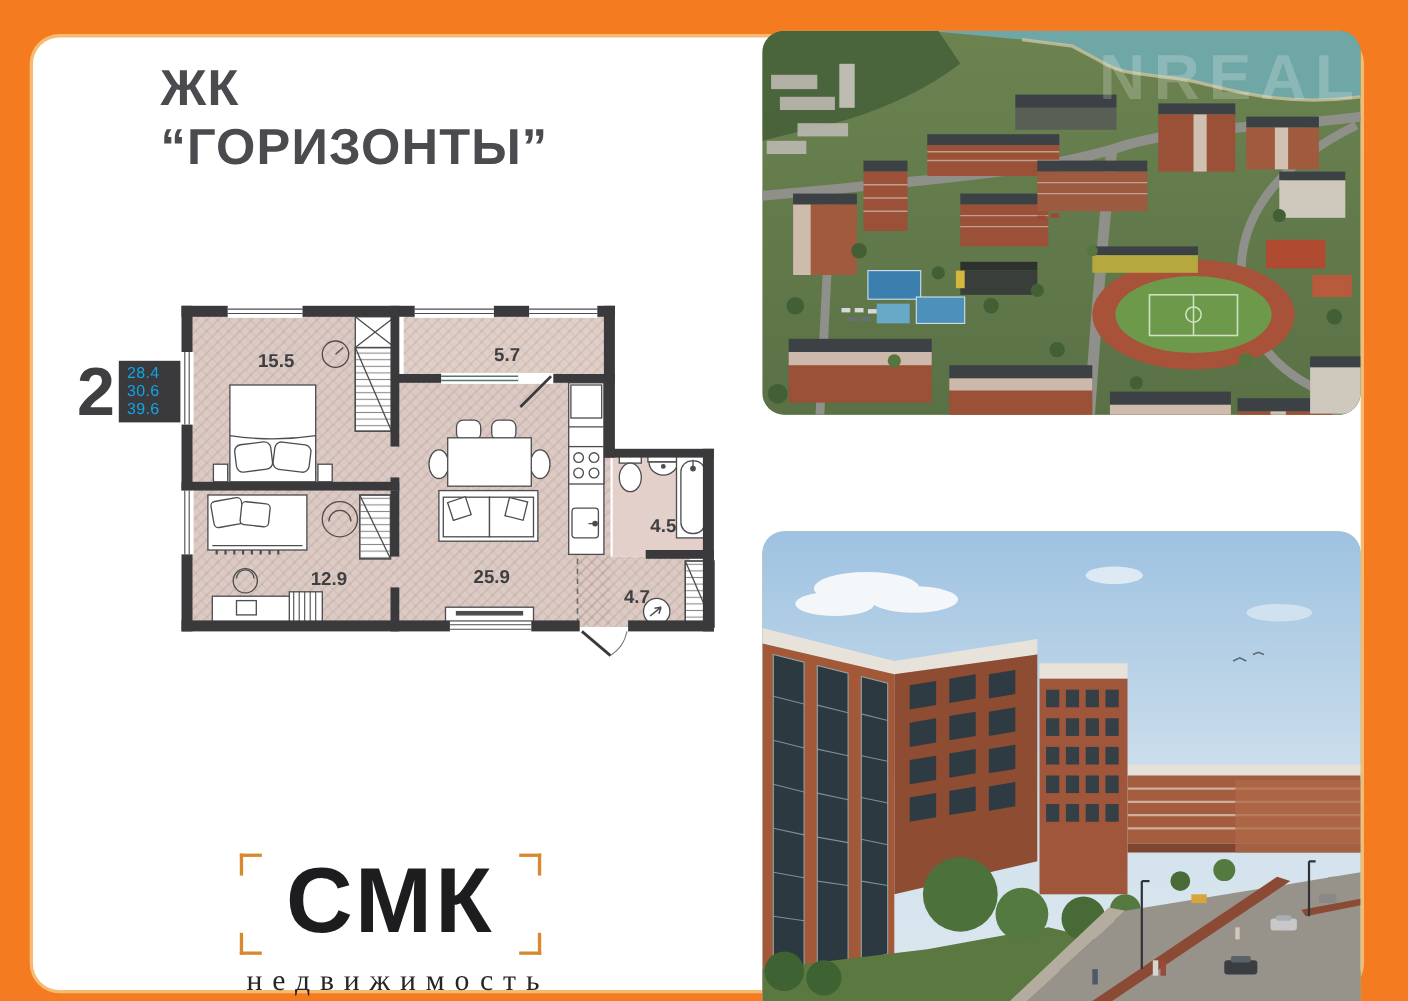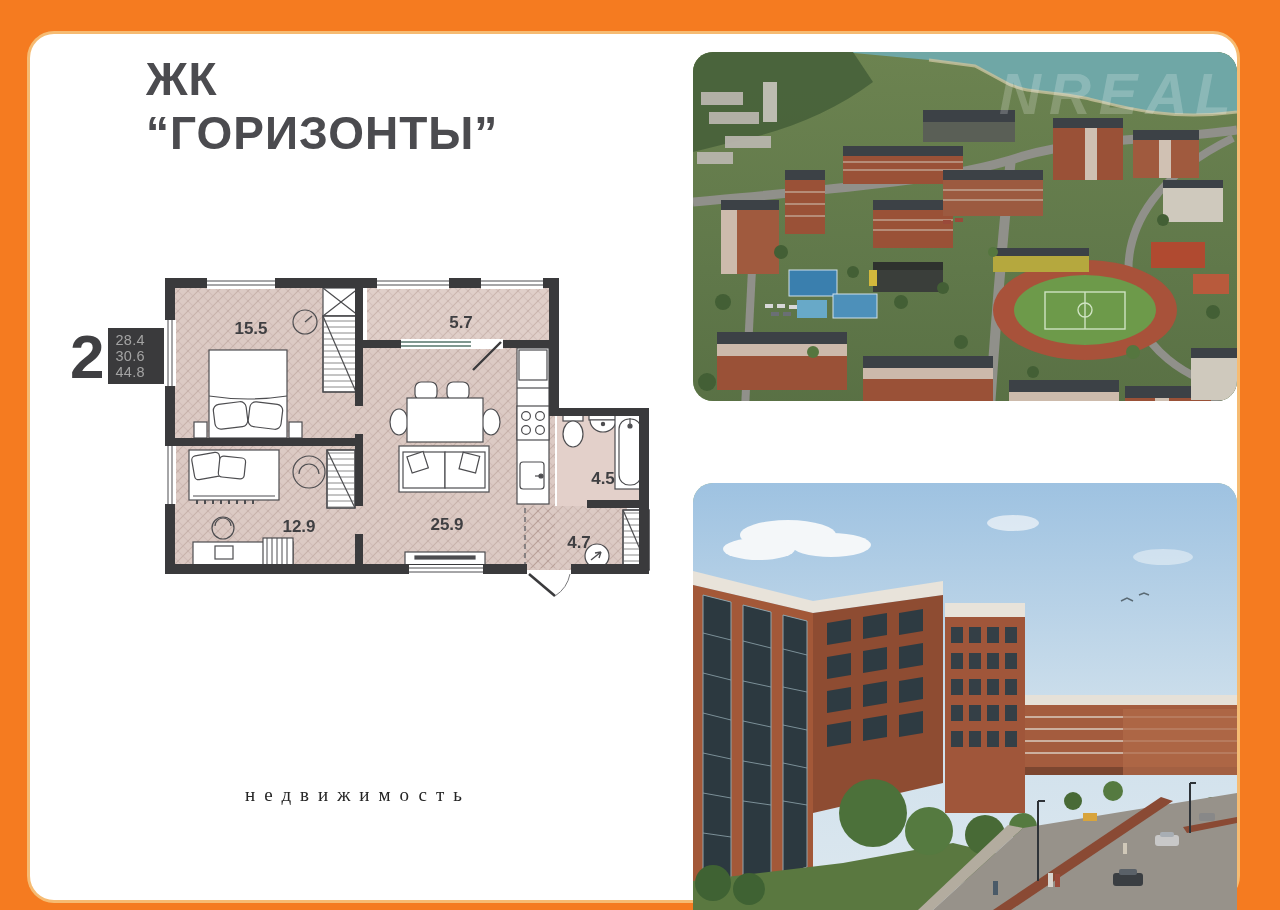--- a/index.html
+++ b/index.html
@@ -5,57 +5,57 @@
   html,body{margin:0;padding:0;}
   body{font-family:"Liberation Sans",sans-serif;}
   .canvas{position:relative;width:1280px;height:910px;background:#f57b20;overflow:hidden;}
   .panel{position:absolute;left:30px;top:34px;width:1207px;height:866px;background:#ffffff;
          border-radius:24px;box-shadow:0 0 0 3px rgba(246,230,170,.6);}
   .title{position:absolute;left:146px;top:52px;width:424px;text-align:left;
          font-size:46px;font-weight:700;color:#4b4b4f;letter-spacing:1px;}
   
   .spec{position:absolute;left:70px;top:328px;display:flex;align-items:flex-start;}
   .spec-rooms{font-size:62px;font-weight:700;color:#3f3f42;line-height:58px;margin-right:4px;}
-  .spec-box{background:#3a3a3c;color:#a3a3a3;padding:4px 8px 4px 7px;width:44px;}
+  .spec-box{background:#3a3a3c;color:#0ea5e9;padding:4px 8px 4px 7px;width:44px;}
   .spec-box div{font-size:14.5px;line-height:16px;letter-spacing:.3px;}
   
   .plan{position:absolute;left:163px;top:276px;width:492px;height:322px;}
   
   .photo{position:absolute;left:693px;width:544px;overflow:hidden;background:#9db98a;}
-  .photo-top{top:52px;height:349px;border-radius:20px;font-style:italic;}
+  .photo-top{top:28px;height:349px;border-radius:20px;}
   .photo-bottom{top:483px;height:427px;border-radius:20px 20px 0 0;}
   .photo svg{display:block;}
   
   .logo{position:absolute;left:218px;top:772px;width:274px;text-align:center;}
   .logo-mark{position:relative;height:92px;}
   .logo-name{font-size:84px;font-weight:600;letter-spacing:3px;color:#1d1d1f;line-height:92px;}
   .corner{position:absolute;width:17px;height:17px;}
   .corner.tl{left:0;top:4px;border-left:3px solid #d9882f;border-top:3px solid #d9882f;}
   .corner.tr{right:0;top:4px;border-right:3px solid #d9882f;border-top:3px solid #d9882f;}
   .corner.bl{left:0;bottom:-4px;border-left:3px solid #d9882f;border-bottom:3px solid #d9882f;}
   .corner.br{right:0;bottom:-4px;border-right:3px solid #d9882f;border-bottom:3px solid #d9882f;}
-  .logo-sub{margin-top:12px;font-family:"Liberation Serif",serif;font-size:19px;color:#262626;
+  .logo-sub{margin-top:12px;font-family:"Liberation Serif",serif;font-size:27px;color:#262626;
             letter-spacing:9px;margin-left:6px;}
   text.room-label{font-family:"Liberation Sans",sans-serif;font-size:17px;font-weight:700;fill:#3f3f42;}
   .wm{font-family:"Liberation Sans",sans-serif;font-weight:700;}
 </style>
 </head>
 <body>
 
 <div class="canvas">
   <div class="panel"></div>
 
   <div class="title">ЖК “ГОРИЗОНТЫ”</div>
 
   <div class="spec">
     <div class="spec-rooms">2</div>
     <div class="spec-box">
       <div>28.4</div>
       <div>30.6</div>
-      <div>44.8</div>
+      <div>39.6</div>
     </div>
   </div>
 
   <svg class="plan" viewBox="0 0 492 322">
     <defs>
       <pattern id="hb" width="10" height="10" patternUnits="userSpaceOnUse">
         <path d="M0,10 L10,0" stroke="rgba(150,118,110,.30)" stroke-width="1.1"></path>
         <path d="M0,0 L10,10" stroke="rgba(150,118,110,.16)" stroke-width="1.1"></path>
       </pattern>
       <pattern id="lad" width="8" height="6" patternUnits="userSpaceOnUse">
@@ -492,15 +492,22 @@
           <line x1="345" y1="318" x2="345" y2="398"></line>
             <line x1="497" y1="300" x2="497" y2="350"></line>
           <line x1="345" y1="318" x2="352" y2="318"></line>
             <line x1="497" y1="300" x2="503" y2="300"></line>
         </g>
       </g>
     </svg>
   </div>
 
   <div class="logo">
+    <div class="logo-mark">
+      <span class="corner tl"></span>
+      <span class="corner tr"></span>
+      <span class="corner bl"></span>
+      <span class="corner br"></span>
+      <div class="logo-name">СМК</div>
+    </div>
     <div class="logo-sub">недвижимость</div>
   </div>
 </div>
 
 </body></html>

